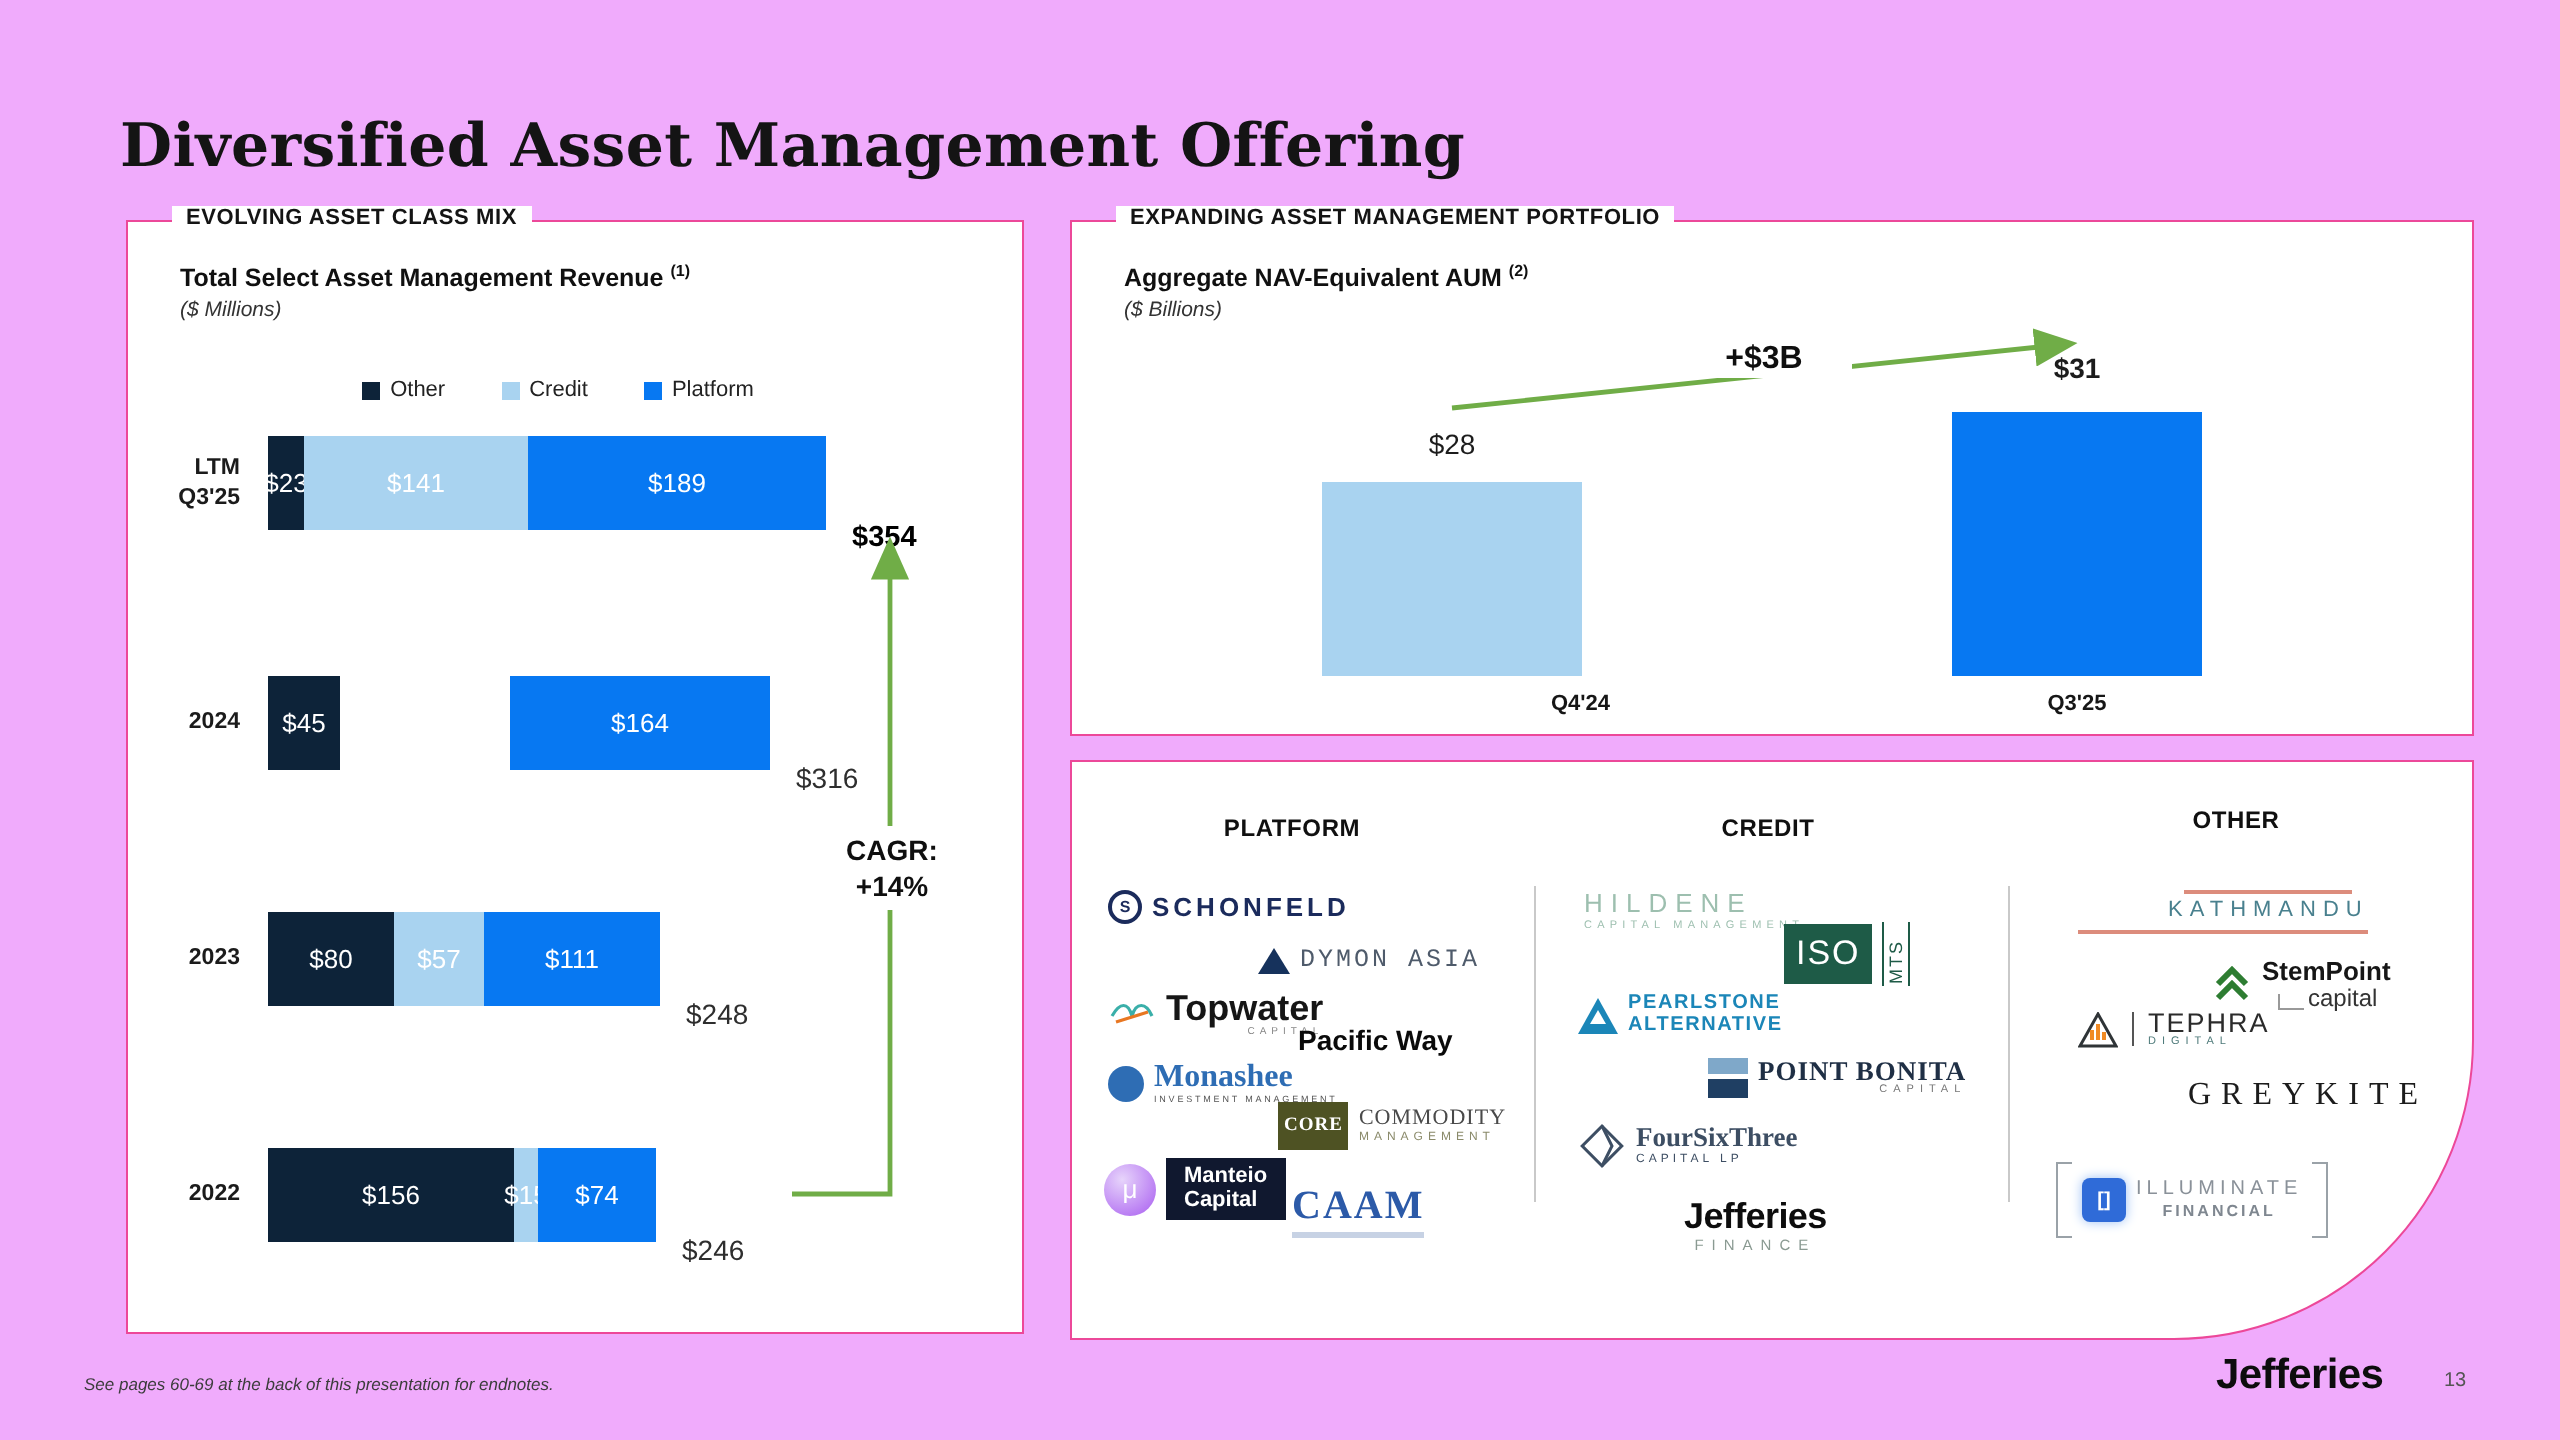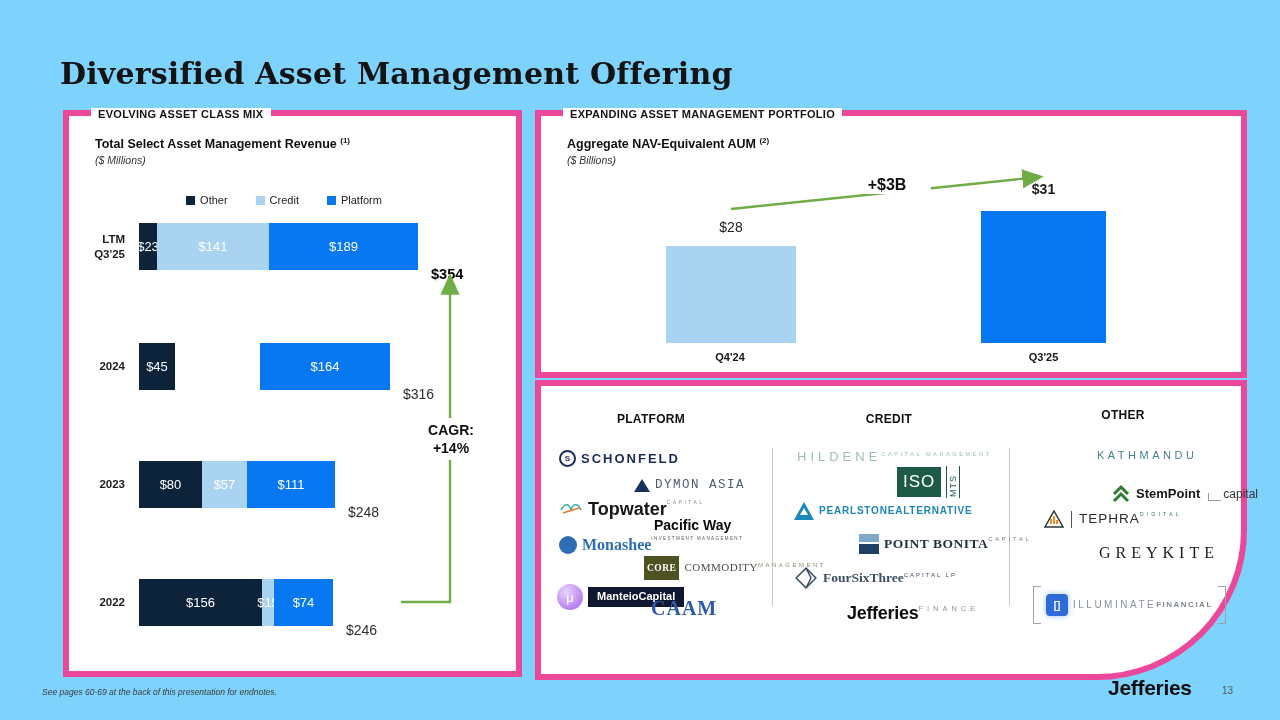--- a/index.html
+++ b/index.html
@@ -1,22 +1,22 @@
 <!DOCTYPE html>
 <html><head>
 <meta charset="utf-8">
 <style>
   html,body{margin:0;padding:0;background:#fff;}
-  .slide{position:relative;width:1280px;height:720px;background:#7dd3fc;overflow:hidden;
+  .slide{position:relative;width:1280px;height:720px;background:#f0abfc;overflow:hidden;
          font-family:"Liberation Sans",sans-serif;color:#111;}
   .slide-title{position:absolute;left:60px;top:36px;font-family:"DejaVu Serif","Liberation Serif",serif;
                font-size:30px;font-weight:600;color:#141414;letter-spacing:.2px;}
 
   
-  .panel{position:absolute;border:6px solid #ec4899;background:#fff;}
+  .panel{position:absolute;border:1px solid #ec4899;background:#fff;}
   #left-panel{left:63px;top:110px;width:447px;height:555px;}
   #aum-panel{left:535px;top:110px;width:700px;height:256px;}
   #logos-panel{left:535px;top:380px;width:700px;height:288px;border-bottom-right-radius:150px;}
   .panel-legend{position:absolute;top:-8px;left:22px;background:#fff;padding:0 7px;
                 font-size:11px;font-weight:700;color:#141414;letter-spacing:.3px;white-space:nowrap;}
 
   
   .chart-title{position:absolute;left:26px;top:20px;font-size:12.5px;font-weight:700;color:#101010;}
   .chart-title sup{font-size:8px;}
   .chart-subtitle{position:absolute;left:26px;top:38px;font-size:10.5px;font-style:italic;color:#333;}
@@ -39,34 +39,34 @@
               font-weight:700;font-size:14px;line-height:1.3;color:#0f0f0f;padding:3px 0;}
 
   
   .vbar{position:absolute;}
   #vbar-0{left:125px;top:130px;width:130px;height:97px;}
   #vbar-1{left:440px;top:95px;width:125px;height:132px;}
   .vbar-val{position:absolute;text-align:center;font-size:14px;color:#1c1c1c;}
   #vval-0{left:125px;top:103px;width:130px;}
   #vval-1{left:440px;top:65px;width:125px;font-weight:700;}
   .vbar-cat{position:absolute;top:235px;font-size:11px;font-weight:700;text-align:center;color:#161616;}
-  #vcat-0{left:124px;width:130px;}
+  #vcat-0{left:139px;width:130px;text-align:right;}
   #vcat-1{left:440px;width:125px;}
   .delta-label{position:absolute;left:302px;top:60px;width:88px;text-align:center;background:#fff;
                font-weight:700;font-size:16px;color:#0f0f0f;}
 
   
   .col-header{position:absolute;top:26px;transform:translateX(-50%);font-size:12px;font-weight:700;
               color:#101010;letter-spacing:.3px;}
   #hdr-platform{left:110px;} #hdr-credit{left:348px;} #hdr-other{left:582px;top:22px;}
   .vdiv{position:absolute;top:62px;width:1px;height:158px;background:#c9c9c9;}
   #vdiv-1{left:231px;} #vdiv-2{left:468px;}
 
   .logo{position:absolute;display:flex;align-items:center;gap:5px;white-space:nowrap;}
-  .stack{display:flex;flex-direction:row;line-height:1.05;}
+  .stack{display:flex;flex-direction:column;line-height:1.05;}
 
   #logo-schonfeld{left:18px;top:64px;}
   .schonfeld-icon{width:13px;height:13px;border:2.5px solid #1B2B5C;border-radius:50%;display:flex;
                   align-items:center;justify-content:center;font-size:8px;font-weight:700;color:#1B2B5C;}
   .schonfeld-text{font-size:13px;font-weight:700;letter-spacing:2px;color:#1B2B5C;}
 
   #logo-dymon{left:93px;top:92px;}
   .dymon-icon{width:0;height:0;border-left:8px solid transparent;border-right:8px solid transparent;
               border-bottom:13px solid #16325C;}
   .dymon-text{font-family:Liberation Mono, monospace;font-size:12.5px;letter-spacing:1.5px;color:#4F5B6B;}

